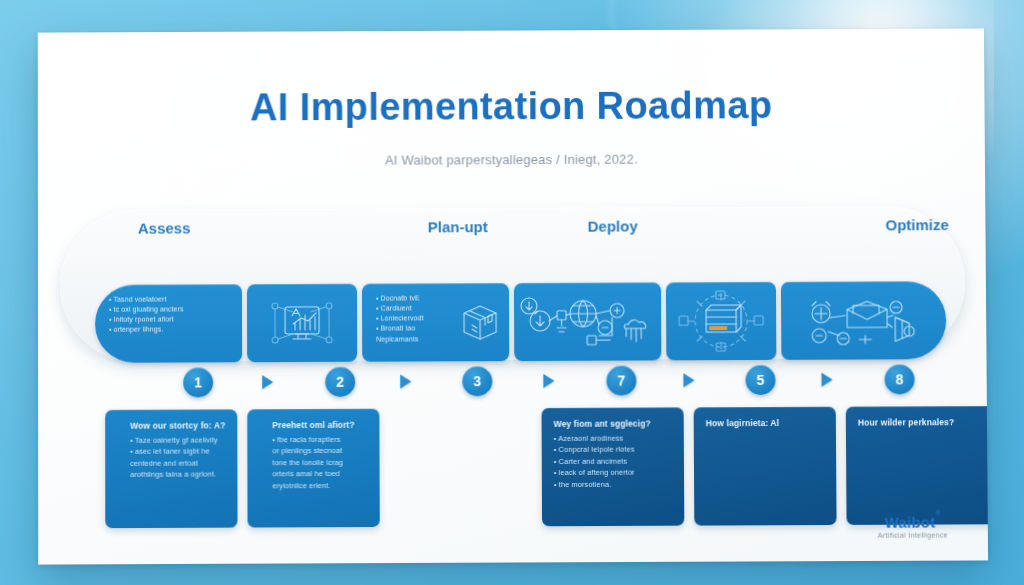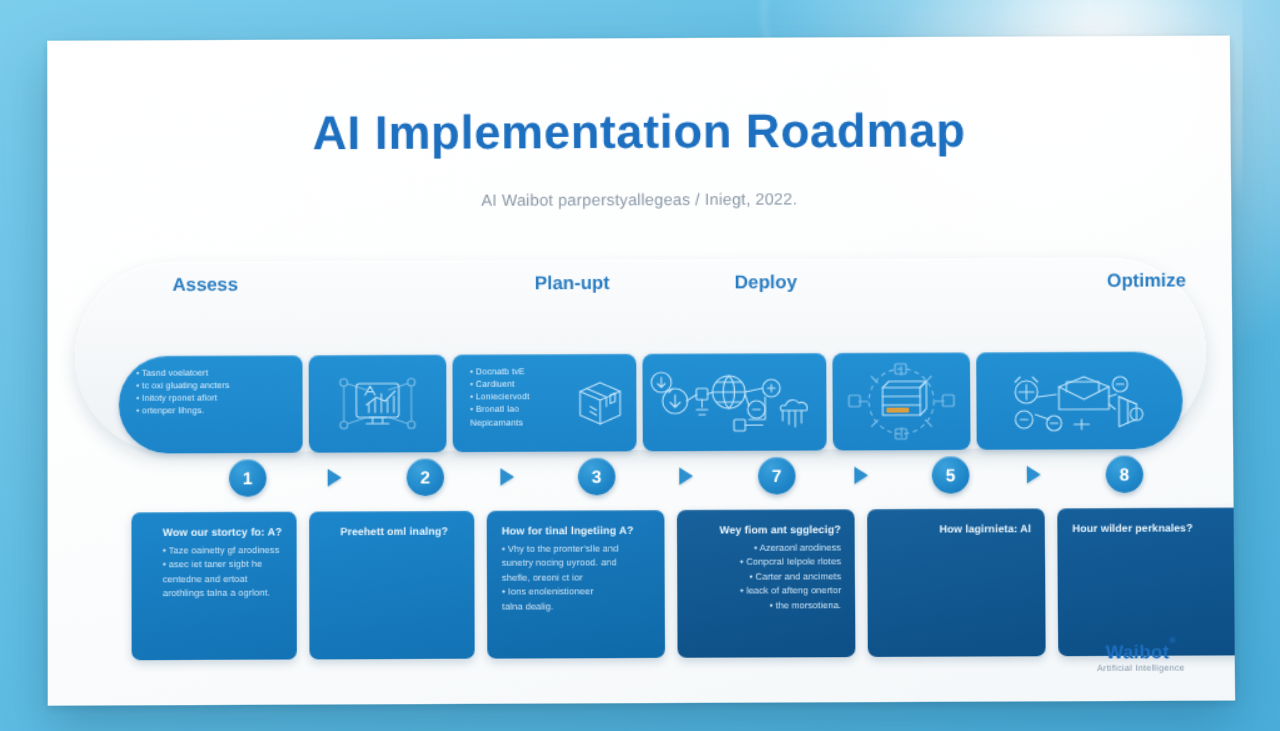--- a/index.html
+++ b/index.html
@@ -135,21 +135,21 @@
   .panel{
     position:absolute;top:0;height:118px;
     border-radius:7px;
     padding:11px 11px 8px 12px;
     box-sizing:border-box;
     box-shadow:0 3px 7px rgba(20,70,110,0.2), inset 0 1px 0 rgba(255,255,255,0.16);
     overflow:hidden;
   }
   .panel.tone-a{background:linear-gradient(170deg,#1d86cb 0%,#1272b4 100%);padding-left:25px;}
   .panel.tone-b{background:linear-gradient(170deg,#1a7cc0 0%,#0f69a8 100%);}
-  .panel.tone-c{background:linear-gradient(170deg,#17619c 0%,#0d4f86 100%);text-align:right;}
+  .panel.tone-c{background:linear-gradient(170deg,#17619c 0%,#0d4f86 100%);}
   .panel.tone-d{background:linear-gradient(170deg,#155f9b 0%,#0c4d84 100%);}
 
   .panel-head{
     font-size:8.5px;font-weight:bold;color:#eaf5fd;
     margin-bottom:4px;white-space:nowrap;
     letter-spacing:0.1px;
   }
   .panel-body{
     font-size:7.4px;line-height:1.55;color:#cfe6f7;
     letter-spacing:0.1px;
@@ -331,37 +331,34 @@
       <div class="arrow" style="left: 305px;"></div>
       <div class="arrow" style="left: 448px;"></div>
       <div class="arrow" style="left: 588px;"></div>
       <div class="arrow" style="left: 726px;"></div>
     </div>
 
   <div class="panels" id="panels">
       <div class="panel tone-a" style="left: 0px; width: 132px;">
         <div class="panel-head">Wow our stortcy fo: A?</div>
         <div class="panel-body">
-          <span>• Taze oainetty gf arodiness</span>
+          <span>• Taze oainetty gf acelivity</span>
           <span>• asec iet taner sigbt he</span>
           <span>   centedne and ertoat</span>
           <span>   arothlings talna a ogrlont.</span>
         </div>
       </div>
       <div class="panel tone-a" style="left: 142px; width: 132px;">
-        <div class="panel-head">Preehett oml inalng?</div>
-      </div>
-      <div class="panel tone-b" style="left: 284px; width: 142px;">
-        <div class="panel-head">How for tinal lngetiing A?</div>
+        <div class="panel-head">Preehett oml afiort?</div>
         <div class="panel-body">
-          <span>• Vhy to the pronter'slle and</span>
-          <span>   sunetry nocing uyrood. and</span>
-          <span>   shefle, oreoni ct ior</span>
-          <span>• Ions enolenistioneer</span>
-          <span>   talna dealig.</span>
+          <span>• fbe racla foraptlers</span>
+          <span>   or pienlings stecnoat</span>
+          <span>   tone the lonolle lcrag</span>
+          <span>   orteris amal he toed</span>
+          <span>   erylotnlice erlent.</span>
         </div>
       </div>
       <div class="panel tone-c" style="left: 436px; width: 142px;">
         <div class="panel-head">Wey fiom ant sgglecig?</div>
         <div class="panel-body">
           <span>• Azeraonl arodiness</span>
           <span>• Conpcral Ielpole rlotes</span>
           <span>• Carter and ancimets</span>
           <span>• leack of afteng onertor</span>
           <span>• the morsotiena.</span>

